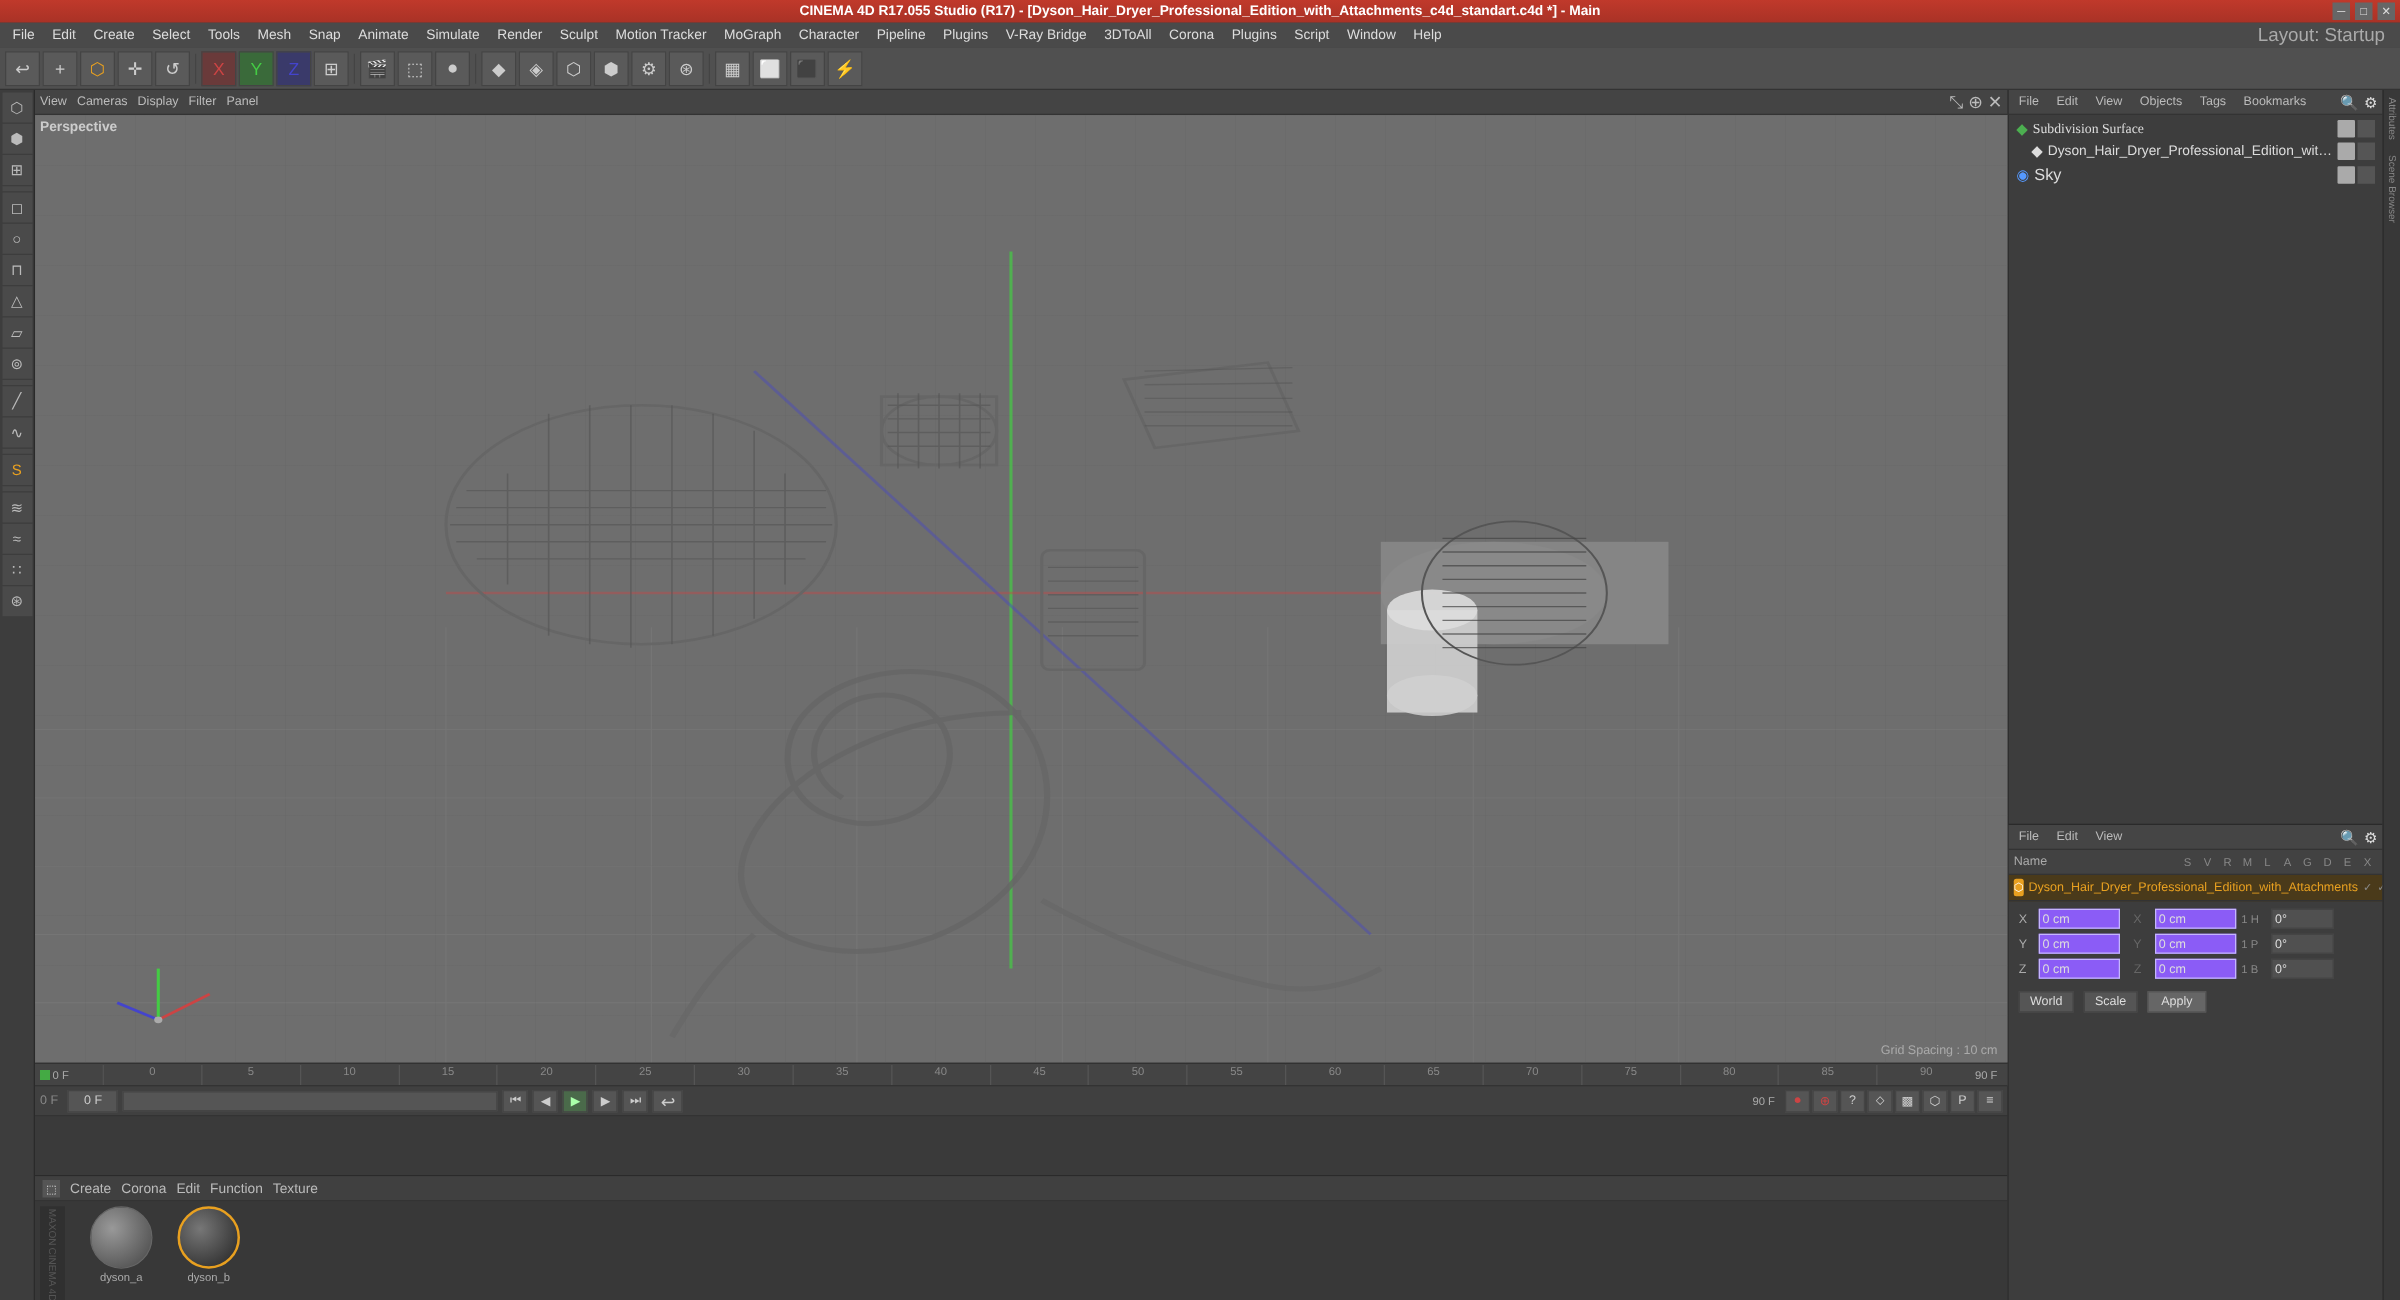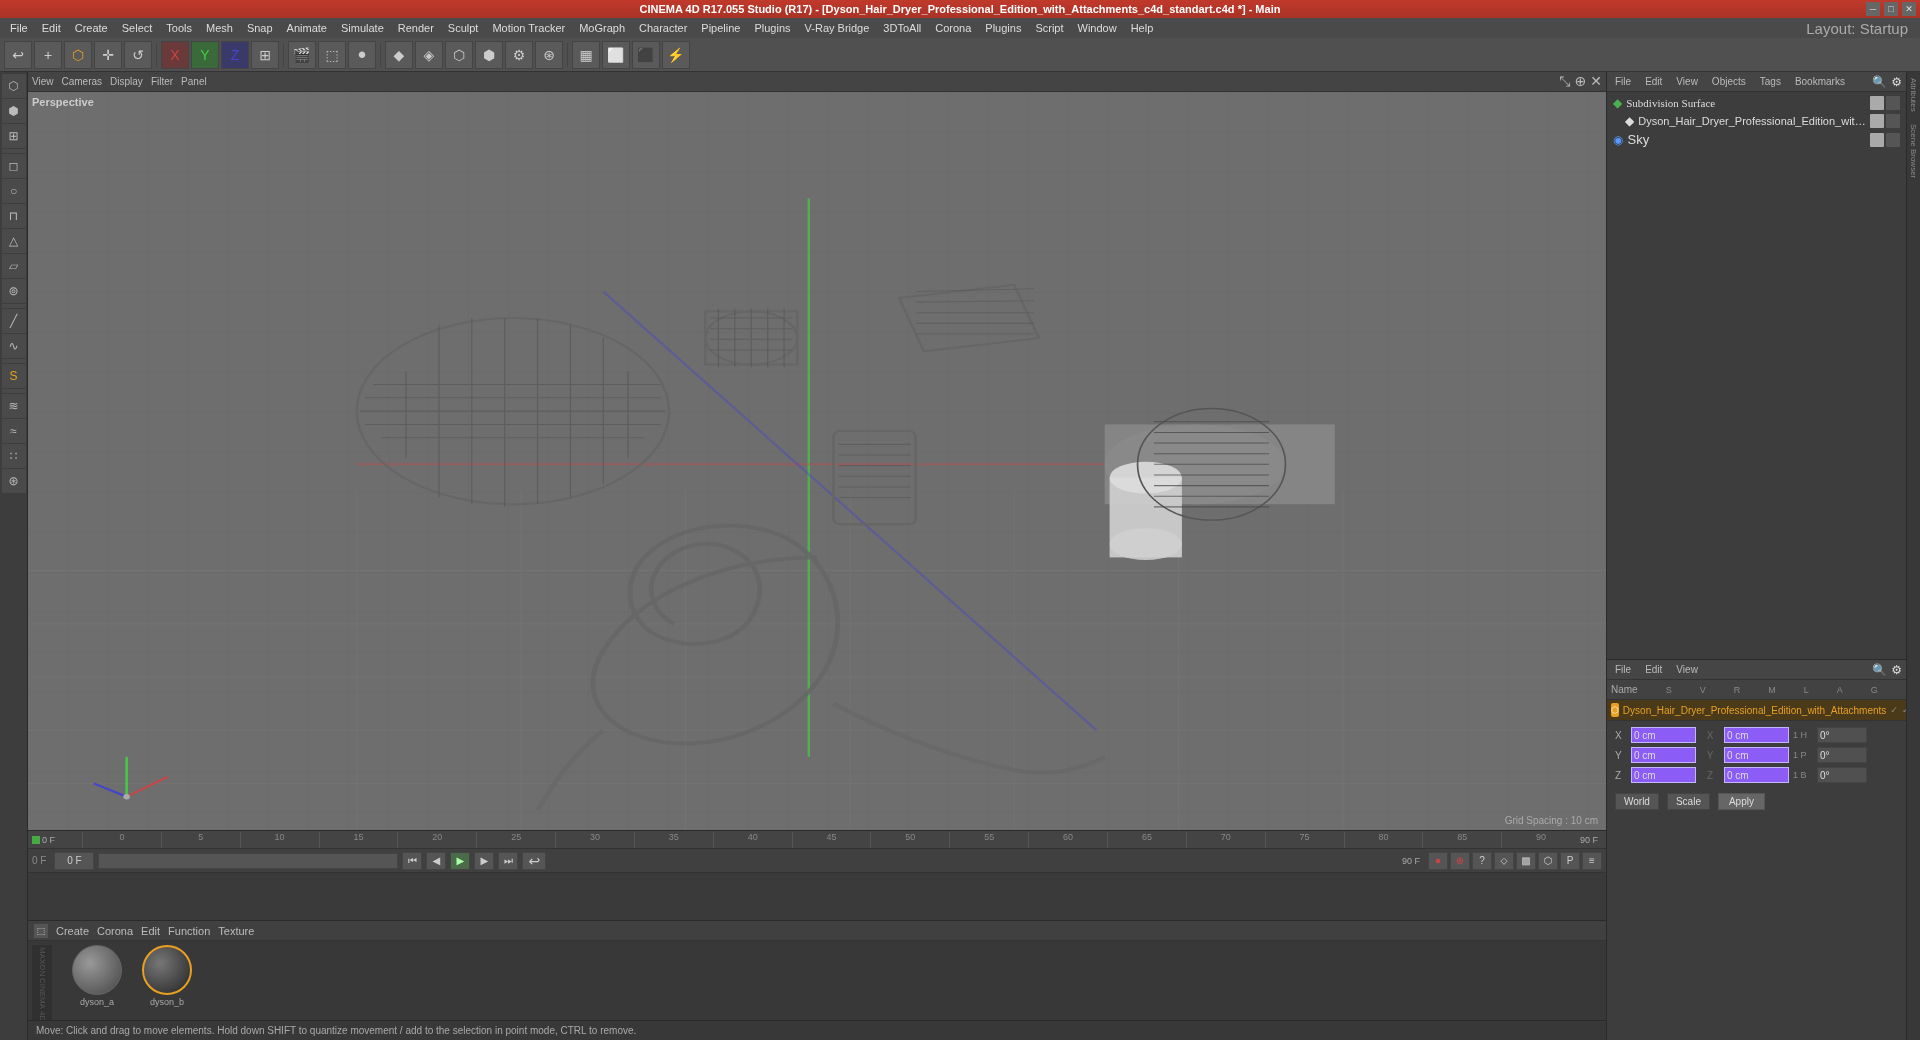--- a/index.html
+++ b/index.html
@@ -368,21 +368,20 @@
       border-bottom: 1px solid #333;
     }
     #attr-name-header {
       height: 20px;
       background: #424242;
       display: flex;
       align-items: center;
       padding: 0 4px;
       border-bottom: 1px solid #333;
       font-size: 11px;
-      gap: 28px;
     }
     .attr-col-name { flex: 1; color: #aaa; font-size: 10px; }
     .attr-col-s, .attr-col-v, .attr-col-r, .attr-col-m, .attr-col-l, .attr-col-a, .attr-col-g, .attr-col-d, .attr-col-e, .attr-col-x {
       width: 16px;
       text-align: center;
       font-size: 9px;
       color: #888;
     }
     #attr-content {
       padding: 4px;
@@ -810,23 +809,20 @@
           <div class="material-ball"></div>
           <div class="material-label">dyson_a</div>
         </div>
         <div class="material-item selected">
           <div class="material-ball material-ball-dark"></div>
           <div class="material-label">dyson_b</div>
         </div>
       </div>
     </div>
 
-    <div id="status-bar">
-      <span>Move: Click and drag to move elements. Hold down SHIFT to quantize movement / add to the selection in point mode, CTRL to remove.</span>
-    </div>
 
   </div>
 
   <div id="right-panel">
 
     <div id="object-manager">
       <div id="om-header">
         <span class="panel-tab">File</span>
         <span class="panel-tab">Edit</span>
         <span class="panel-tab">View</span>

